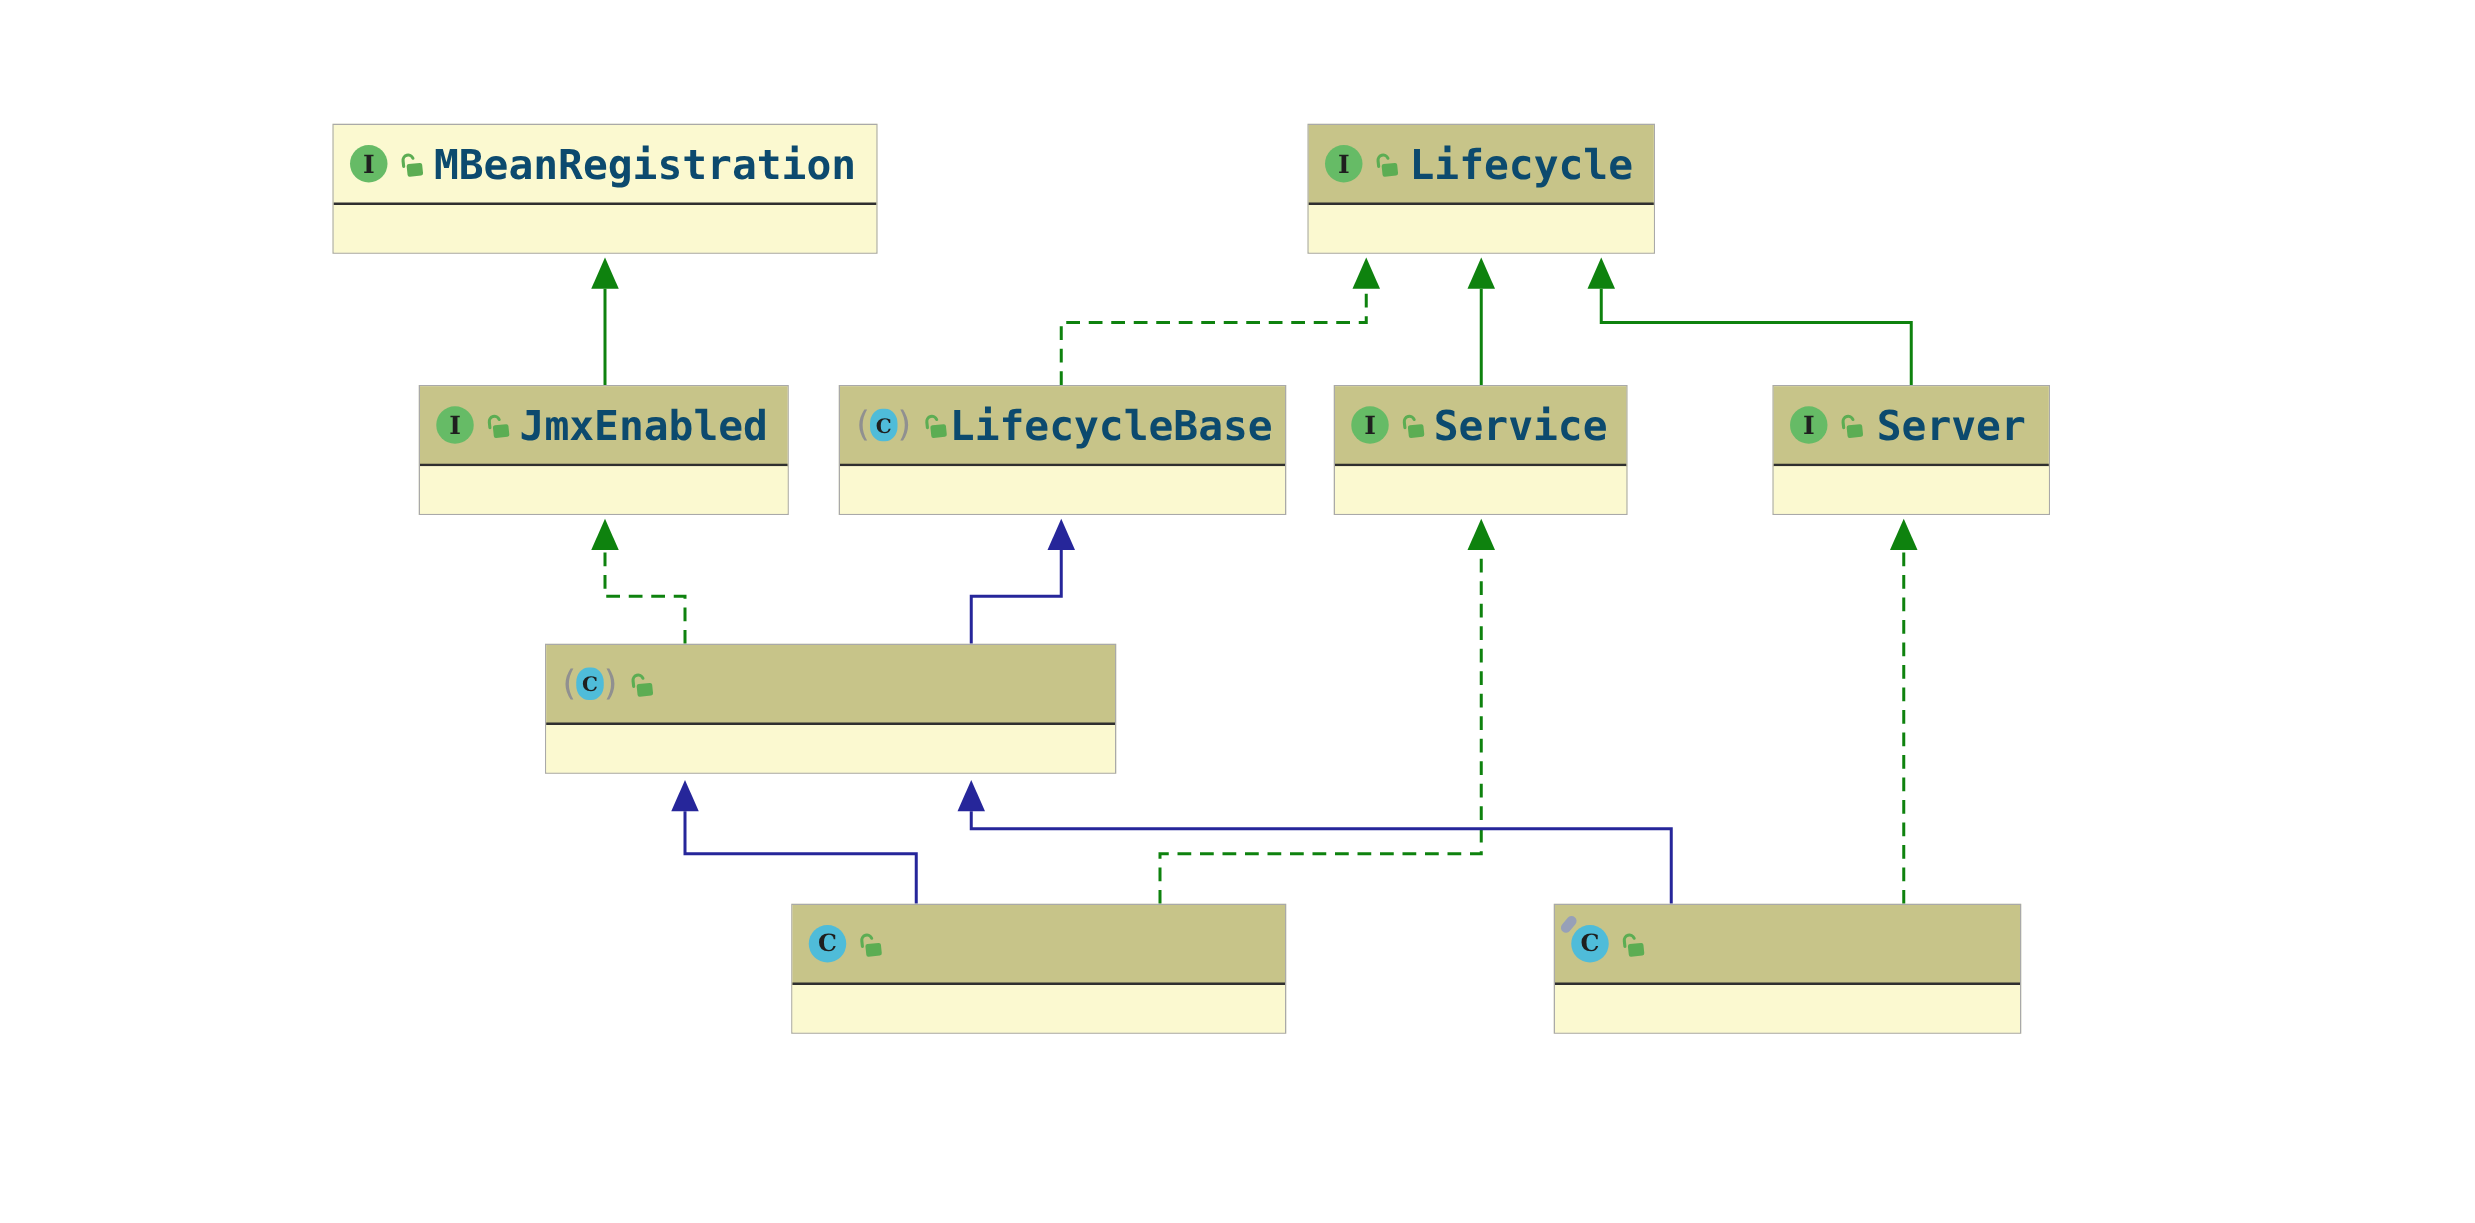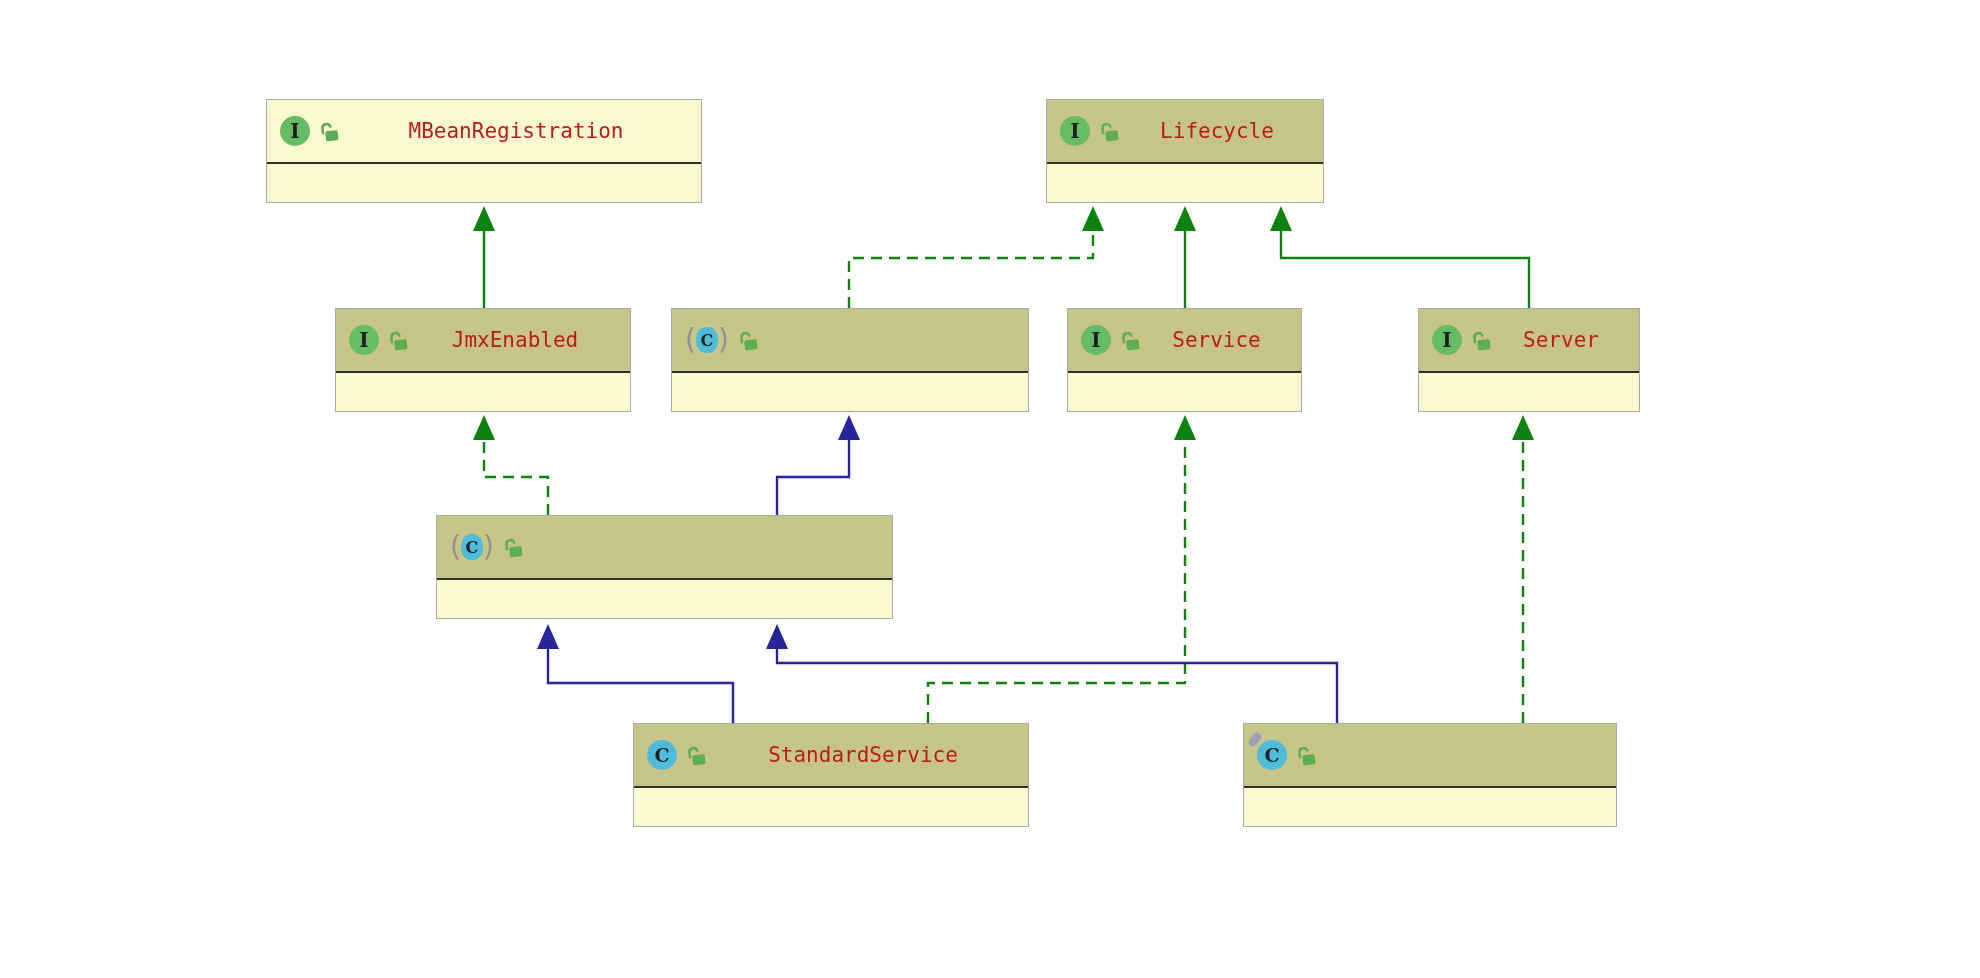--- a/index.html
+++ b/index.html
@@ -7,21 +7,21 @@
           font-family:"DejaVu Sans Mono","Liberation Mono",monospace;}
   .edges{position:absolute;left:0;top:0;width:1980px;height:978px;}
   .edge-line{fill:none;stroke-width:2.4px;}
   .edge-line.dashed{stroke-dasharray:11 7;}
 
   .node{position:absolute;box-sizing:border-box;border:1.5px solid #a9a9a9;background:#fbf9d0;}
   .node-header{height:62px;display:flex;align-items:center;background:#c7c489;
                border-bottom:2px solid #2f2f2f;padding:0 10px 0 13px;}
   .node.external .node-header{background:#fbf9d0;}
   .node-body{height:38px;background:#fbf9d0;}
-  .node-label{flex:1;text-align:center;font-size:21px;font-weight:400;color:#b91c1c;
+  .node-label{flex:1;text-align:center;font-size:33px;font-weight:700;color:#0c4a6e;
               white-space:nowrap;letter-spacing:0;}
   .icon-group{display:flex;align-items:center;position:relative;}
   .type-icon{display:inline-flex;align-items:center;justify-content:center;border-radius:50%;
              font-family:"DejaVu Serif","Liberation Serif",serif;font-weight:bold;color:#1f1f1f;}
   .type-icon.itf{width:30px;height:30px;background:#66bb66;font-size:20px;}
   .type-icon.cls{width:30px;height:30px;background:#4fbcd9;font-size:19px;}
   .type-icon.abs{width:22px;height:26px;background:#4fbcd9;font-size:16px;border-radius:45%;}
   .paren{color:#909090;font-size:28px;font-weight:400;line-height:1;
          font-family:"DejaVu Sans","Liberation Sans",sans-serif;}
   .lock-icon{margin-left:8px;transform:rotate(-6deg);}
@@ -132,20 +132,21 @@
     <div class="node-header">
       <span class="icon-group">
         <span class="paren">(</span>
         <span class="type-icon abs">C</span>
         <span class="paren">)</span>
         <svg class="lock-icon" width="23" height="23" viewBox="0 0 24 24">
           <path d="M5 13 V8.5 a4.3 4.3 0 0 1 8.4 -1.5" fill="none" stroke-width="2.6" stroke-linecap="round" stroke="#5cad53"></path>
           <rect x="7.5" y="11.5" width="13" height="10.5" rx="1.8" fill="#5cad53"></rect>
         </svg>
       </span>
+      <span class="node-label">LifecycleBase</span>
     </div>
     <div class="node-body"></div>
   </div>
 
   <div class="node" style="left:1067px;top:308px;width:235px;">
     <div class="node-header">
       <span class="icon-group">
         <span class="type-icon itf">I</span>
         <svg class="lock-icon" width="23" height="23" viewBox="0 0 24 24">
           <path d="M5 13 V8.5 a4.3 4.3 0 0 1 8.4 -1.5" fill="none" stroke-width="2.6" stroke-linecap="round" stroke="#5cad53"></path>
@@ -188,21 +189,20 @@
 
   <div class="node" style="left:633px;top:723px;width:396px;">
     <div class="node-header">
       <span class="icon-group">
         <span class="type-icon cls">C</span>
         <svg class="lock-icon" width="23" height="23" viewBox="0 0 24 24">
           <path d="M5 13 V8.5 a4.3 4.3 0 0 1 8.4 -1.5" fill="none" stroke-width="2.6" stroke-linecap="round" stroke="#5cad53"></path>
           <rect x="7.5" y="11.5" width="13" height="10.5" rx="1.8" fill="#5cad53"></rect>
         </svg>
       </span>
-      <span class="node-label">StandardService</span>
     </div>
     <div class="node-body"></div>
   </div>
 
   <div class="node" style="left:1243px;top:723px;width:374px;">
     <div class="node-header">
       <span class="icon-group">
         <span class="run-marker"></span>
         <span class="type-icon cls">C</span>
         <svg class="lock-icon" width="23" height="23" viewBox="0 0 24 24">

